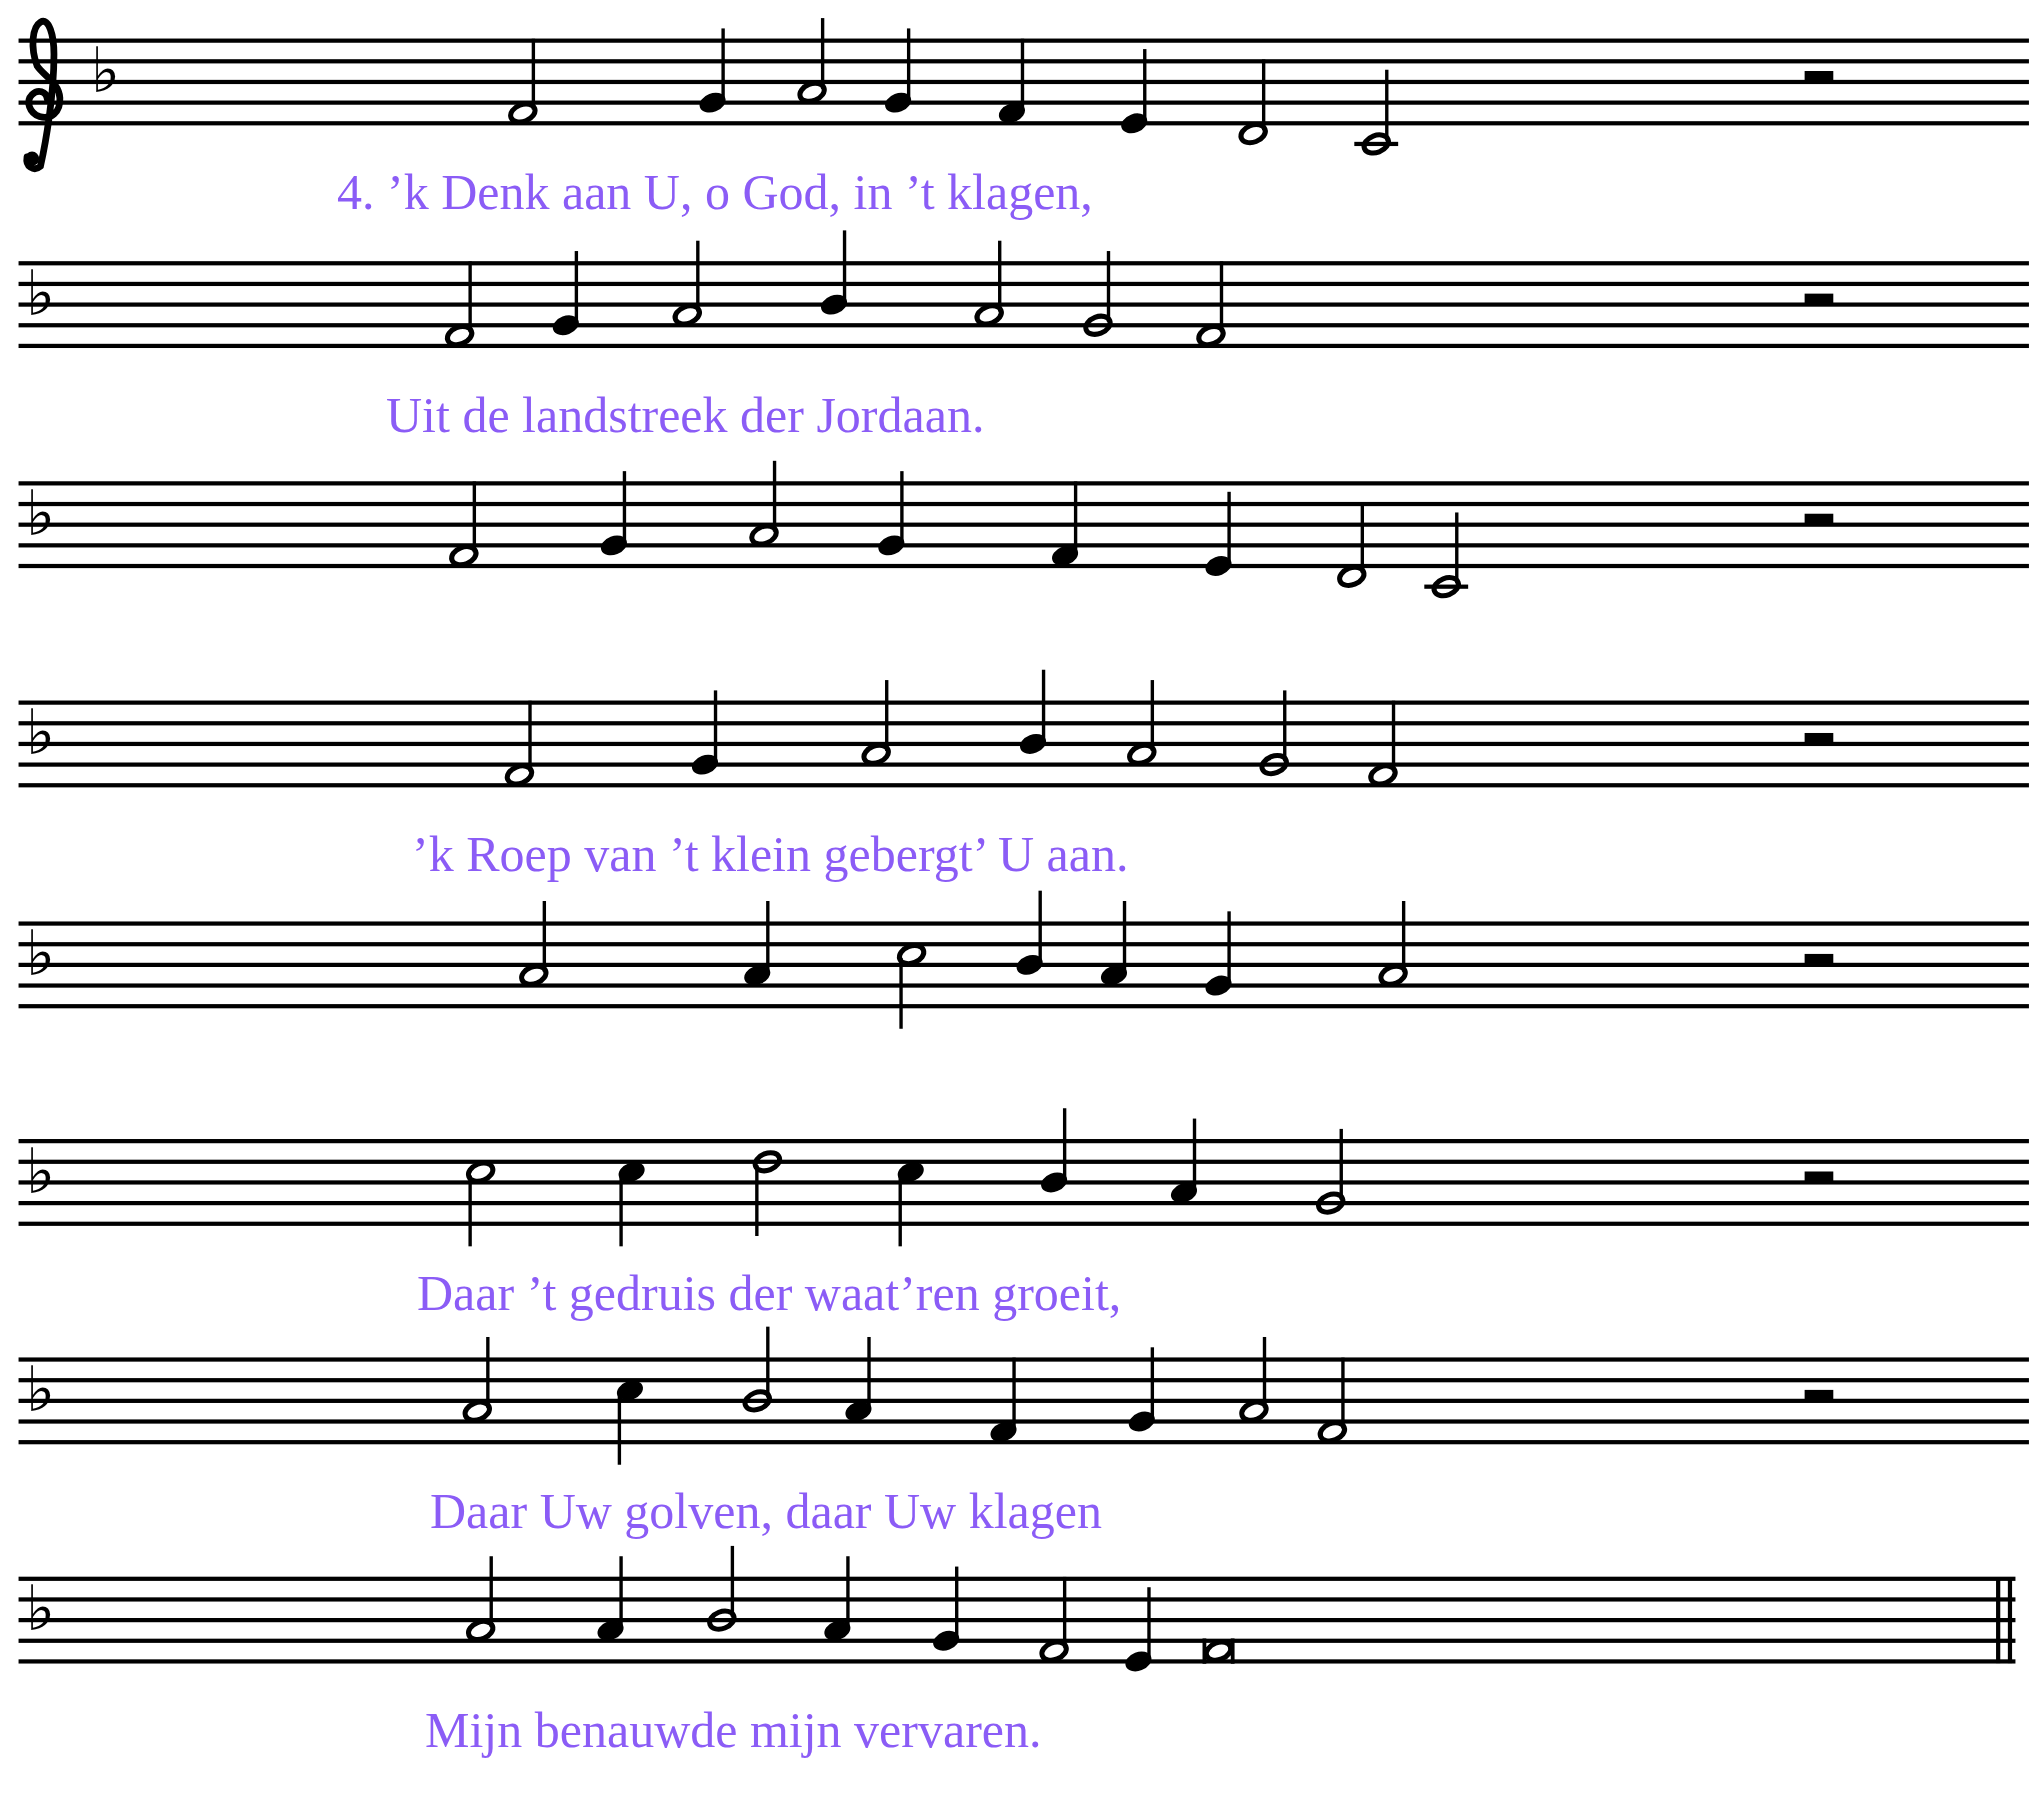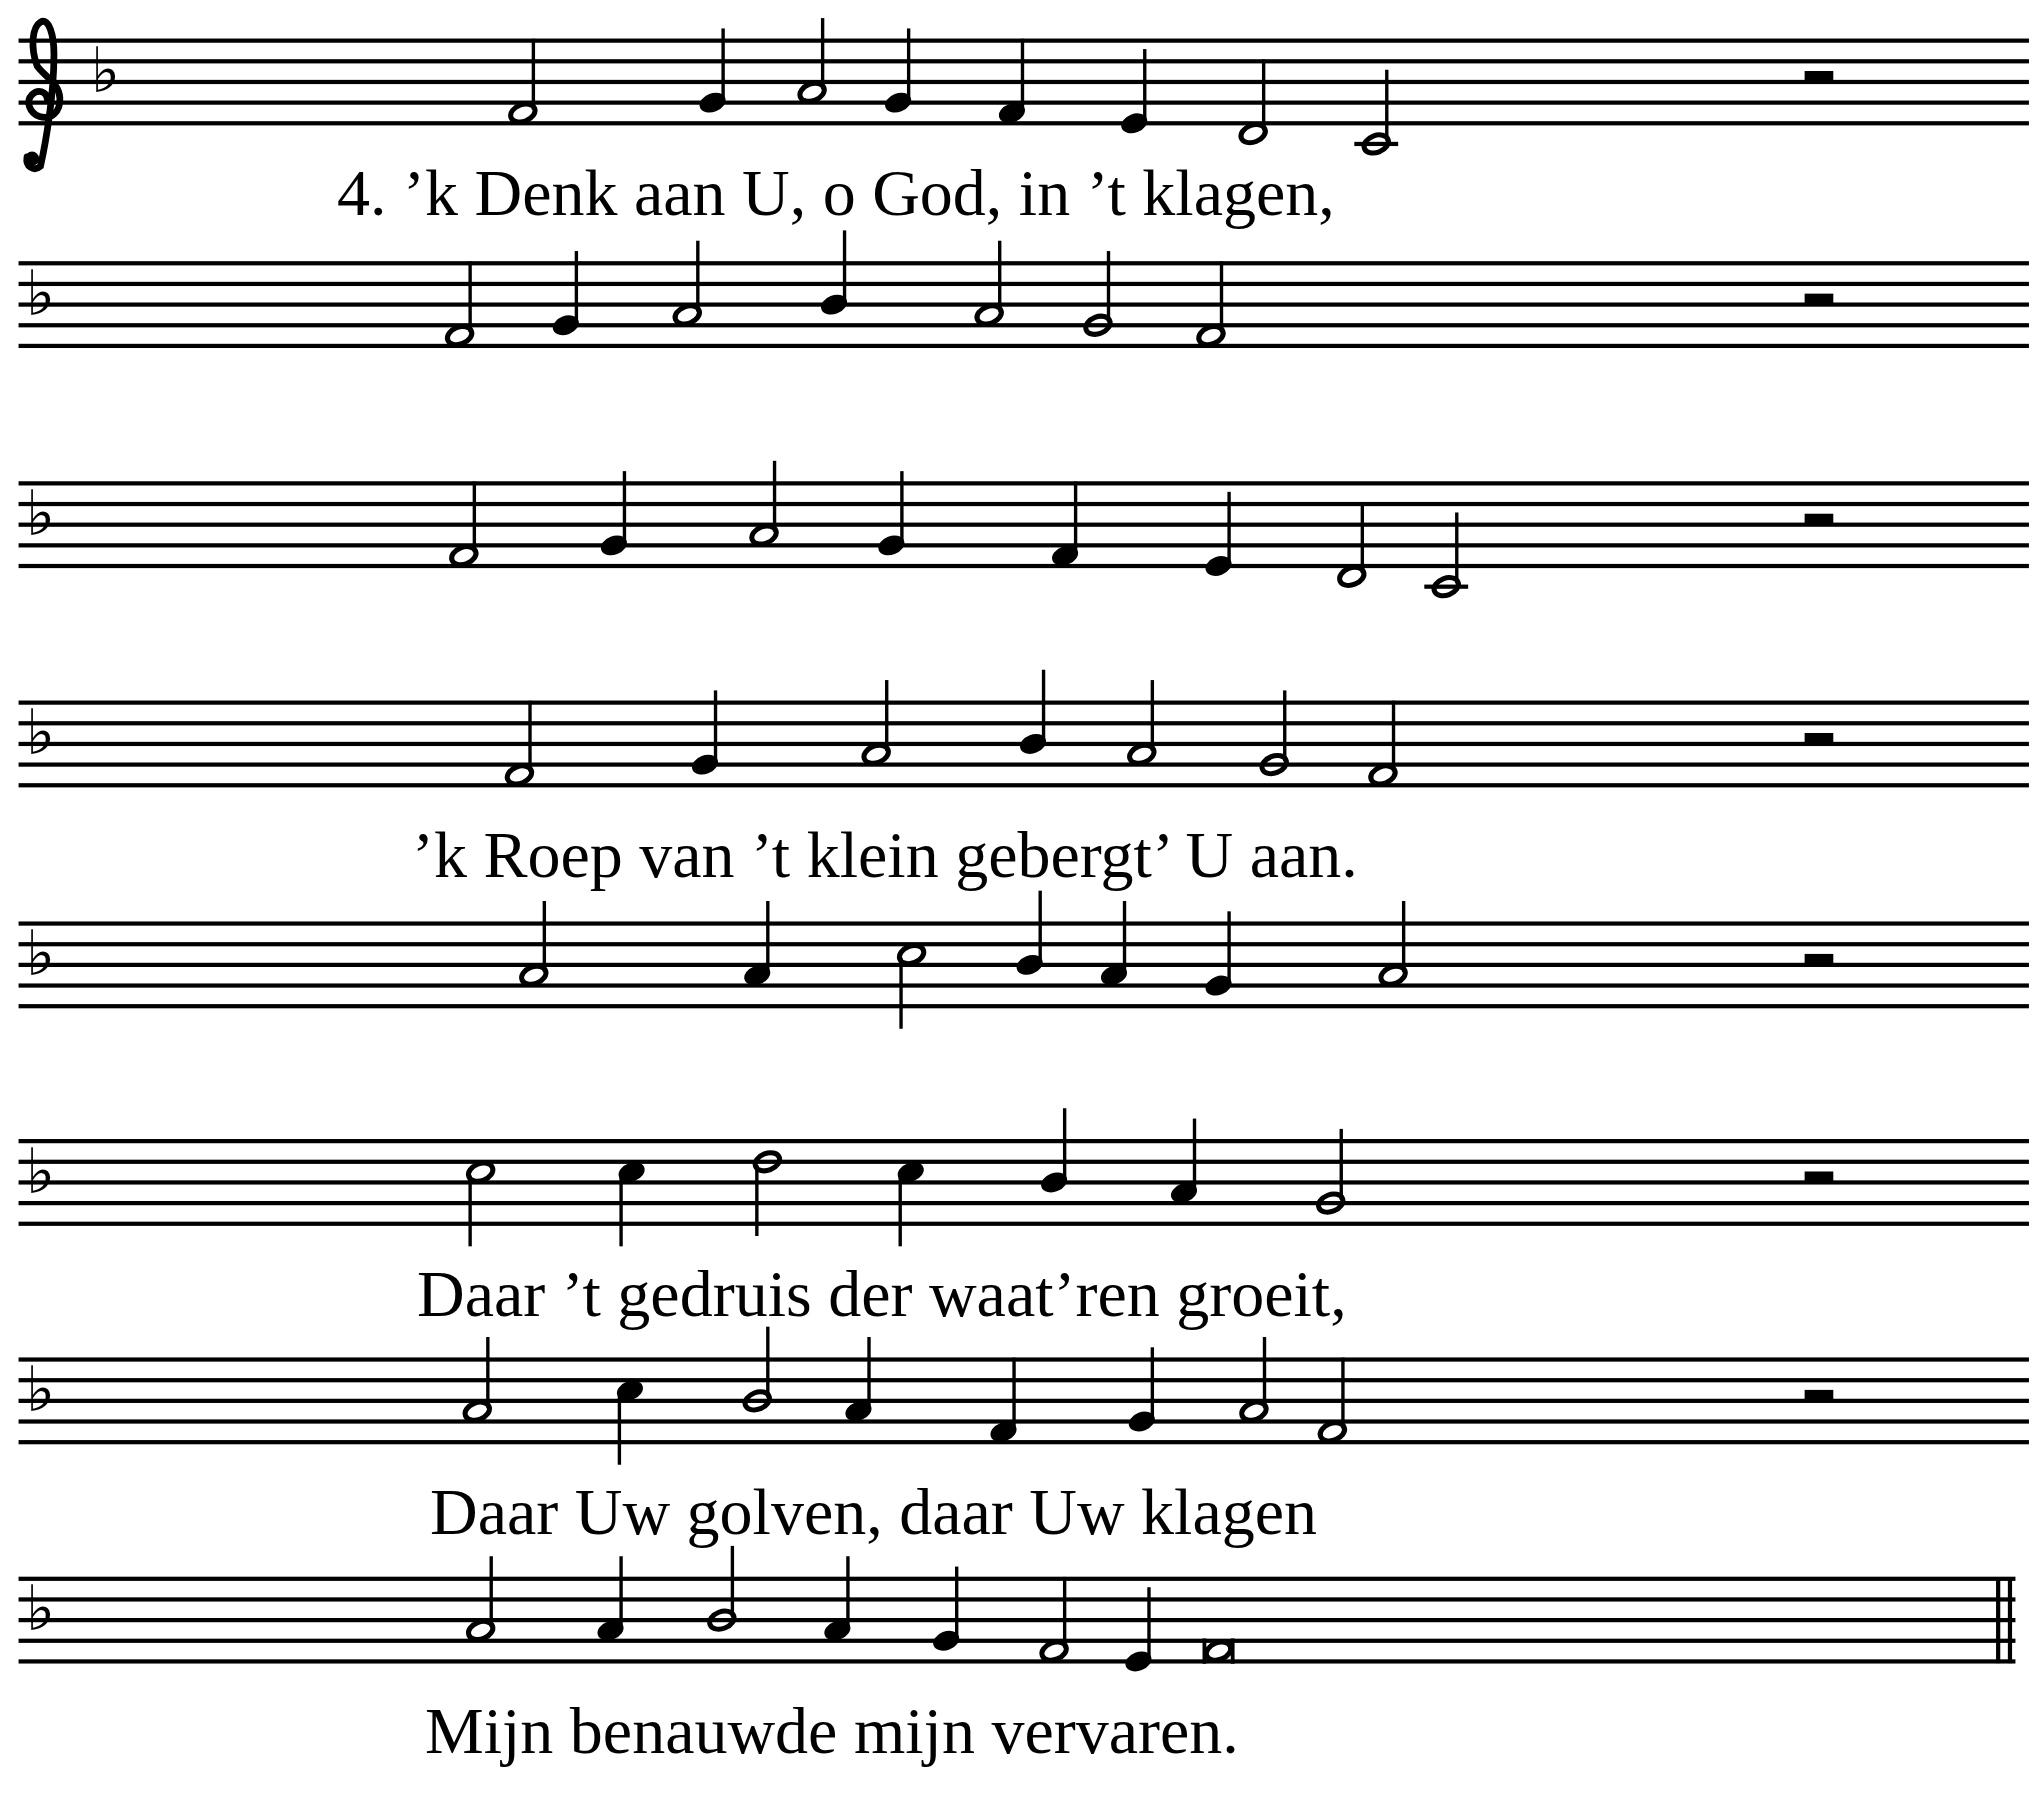--- a/index.html
+++ b/index.html
@@ -8,23 +8,23 @@
     width:2034px;height:1794px;
     background:#ffffff;
     overflow:hidden;
     font-family:"Liberation Serif", serif;
   }
   #score-svg{position:absolute;left:0;top:0;}
   .lyric{
     position:absolute;
     white-space:nowrap;
     font-family:"Liberation Serif", serif;
-    font-size:66px;
+    font-size:50px;
     line-height:63px;
-    color:#000000;
+    color:#8b5cf6;
     letter-spacing:0px;
   }
 </style>
 </head>
 <body>
 
 <div class="page">
   <svg id="score-svg" width="2034" height="1794" viewBox="0 0 2412 2127">
       <g>
         <rect x="22" y="45.5" width="2384" height="5" fill="#000000"></rect>
@@ -341,18 +341,19 @@
         <g>
           <rect x="1426" y="1942.75" width="4.5" height="30" fill="#000000"></rect>
           <rect x="1459.5" y="1942.75" width="4.5" height="30" fill="#000000"></rect>
           <ellipse cx="1445" cy="1957.75" rx="15" ry="10" transform="rotate(-21 1445 1957.75)" fill="none" stroke="#000000" stroke-width="6"></ellipse>
         </g>
         <rect x="2367" y="1870" width="5" height="102" fill="#000000"></rect>
         <rect x="2381" y="1870" width="5" height="102" fill="#000000"></rect>
       </g>
     </svg>
   <div class="lyric" style="left: 337px; top: 161px;">4. ’k Denk aan U, o God, in ’t klagen,</div>
+  <div class="lyric" style="left: 386px; top: 384px;">Uit de landstreek der Jordaan.</div>
   <div class="lyric" style="left: 412px; top: 823px; text-align: right;">’k Roep van ’t klein gebergt’ U aan.</div>
   <div class="lyric" style="left: 417px; top: 1262px;">Daar ’t gedruis der waat’ren groeit,</div>
   <div class="lyric" style="left: 430px; top: 1480px;">Daar Uw golven, daar Uw klagen</div>
   <div class="lyric" style="left: 425px; top: 1699px;">Mijn benauwde mijn vervaren.</div>
 </div>
 
 
 </body></html>

